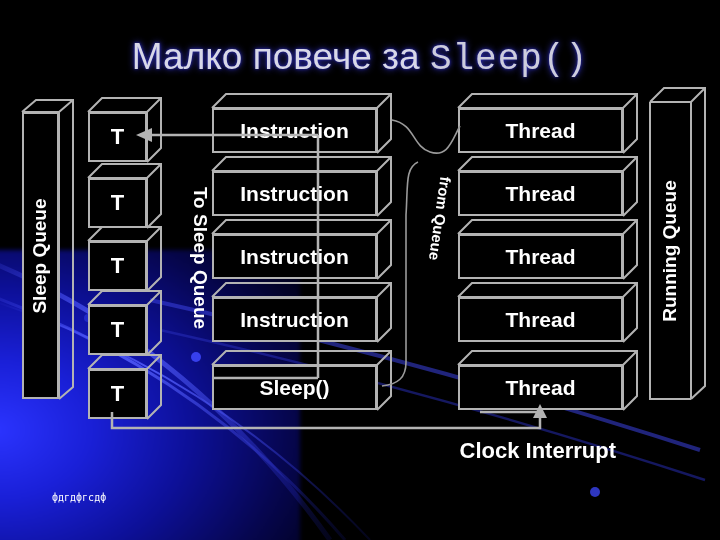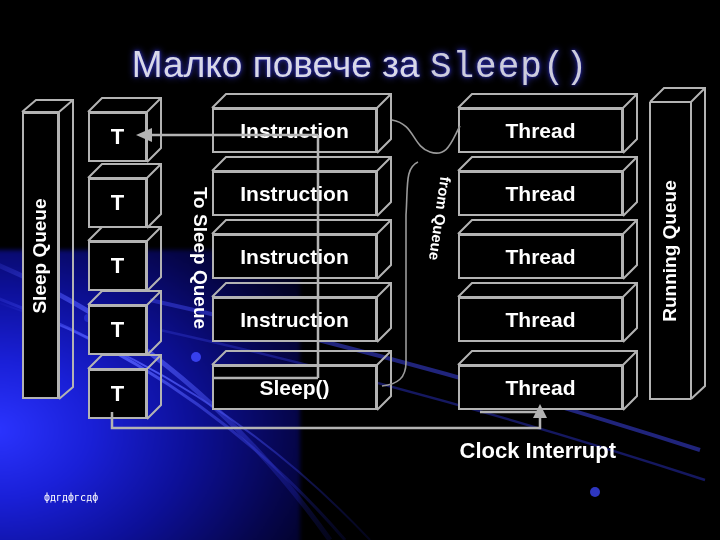--- a/index.html
+++ b/index.html
@@ -39,21 +39,20 @@
     position: absolute;
     left: 0;
     top: 36px;
     width: 720px;
     text-align: center;
     color: #d8d8e8;
     font-size: 37px;
     letter-spacing: 0px;
     white-space: nowrap;
     text-shadow: 0 0 7px #3a3ad0, 0 0 3px #2020a0;
-    margin-top: 8px;
   }
   #title .mono {
     font-family: "Liberation Mono", "DejaVu Sans Mono", monospace;
     font-size: 36px;
     color: #ccccdd;
     letter-spacing: 1px;
   }
   
   .box3d { position: absolute; }
   .box3d .face {
@@ -103,21 +102,21 @@
     left: 0;
     top: 438px;
     width: 616px;
     text-align: right;
     color: #ffffff;
     font-size: 22px;
     font-weight: bold;
   }
   #footer-note {
     position: absolute;
-    left: 44px;
+    left: 52px;
     top: 492px;
     color: #ffffff;
     font-size: 10px;
     font-family: "DejaVu Sans Mono", monospace;
   }
 </style>
 </head>
 <body>
 
 <div id="slide">

